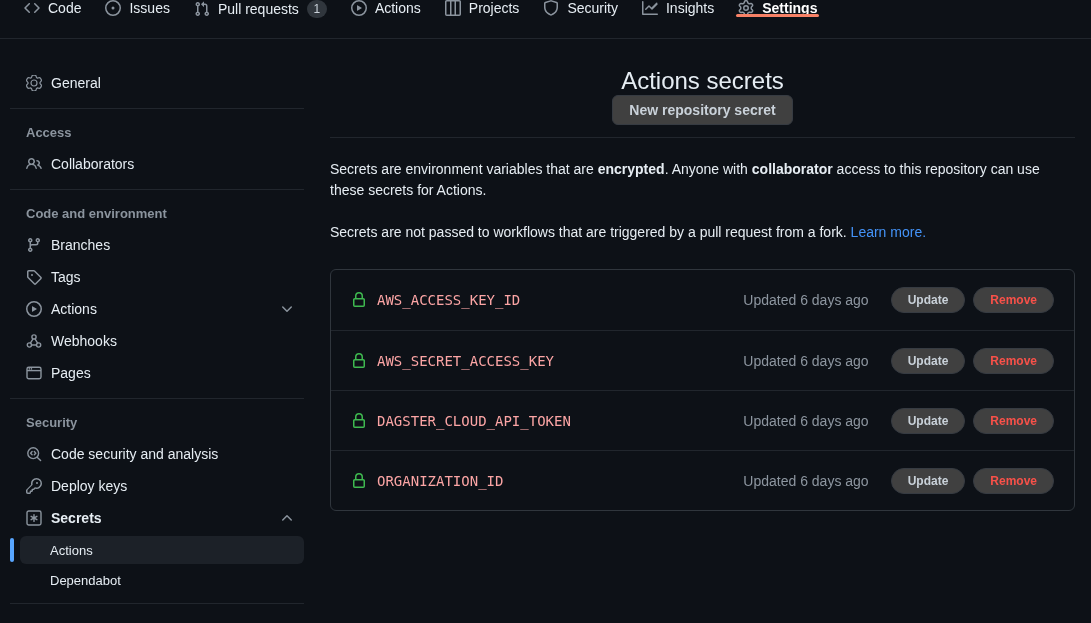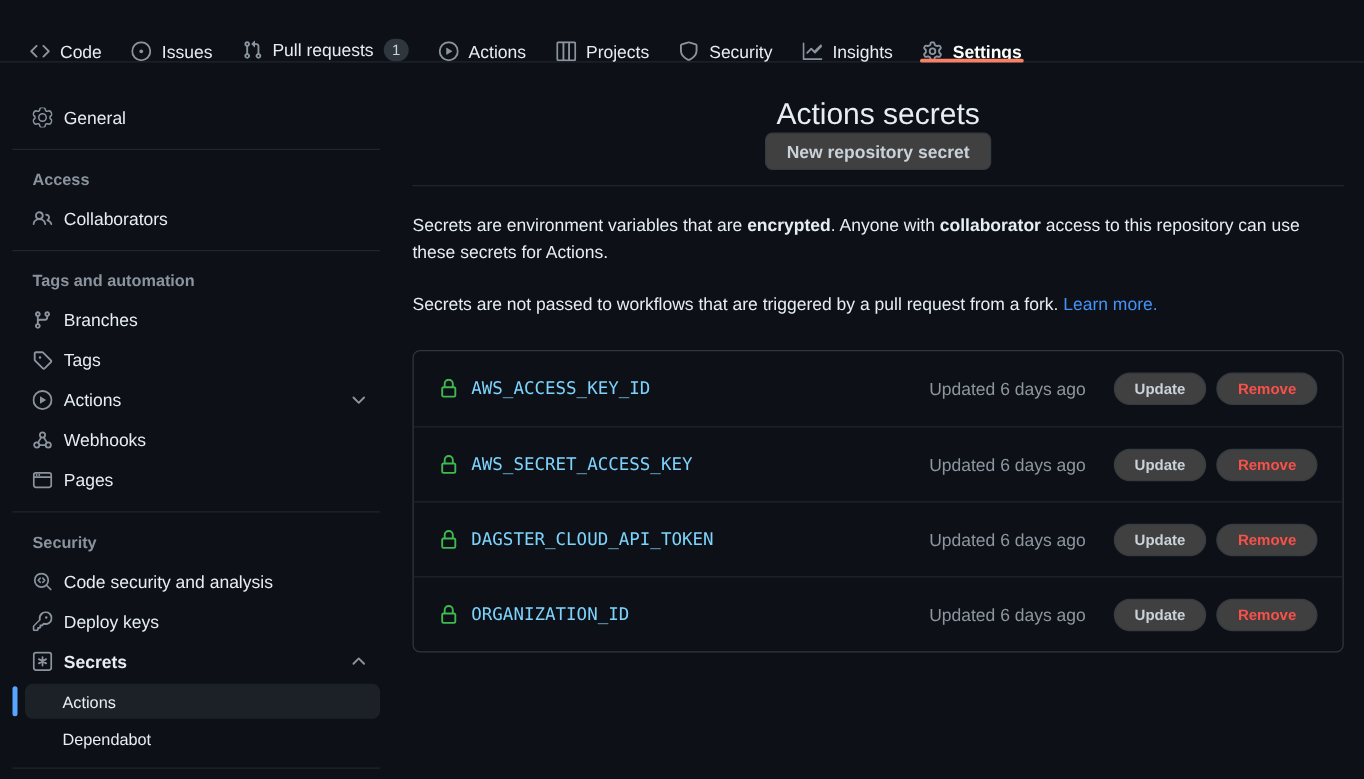--- a/index.html
+++ b/index.html
@@ -7,23 +7,23 @@
   body {
     background:#0d1117;
     color:#e6edf3;
     font-family:"Liberation Sans", sans-serif;
     font-size:14px;
   }
   svg { display:block; }
 
   
   .topnav {
-    height:50px;
+    height:39px;
     display:flex;
-    align-items:flex-end;
+    align-items:flex-start;
     padding:0 16px;
     border-bottom:1px solid #21262d;
     gap:8px;
   }
   .tab {
     position:relative;
     display:flex;
     align-items:center;
     gap:8px;
     padding:0 8px;
@@ -125,21 +125,21 @@
   .secret-row {
     height:60px;
     display:flex; align-items:center;
     padding:0 20px;
   }
   .secret-row + .secret-row { border-top:1px solid #21262d; }
   .lock { color:#3fb950; display:flex; margin-right:10px; }
   .secret-name {
     font-family:"DejaVu Sans Mono", "Liberation Mono", monospace;
     font-size:14px;
-    color:#7dd3fc;
+    color:#fca5a5;
   }
   .updated { margin-left:auto; margin-right:22px; color:#8d96a0; }
   .row-btns { display:flex; gap:8px; }
 </style>
 </head>
 <body>
 
 <nav class="topnav">
   <a class="tab">
     <span class="ticon">
@@ -226,21 +226,21 @@
     <div class="side-item">
       <span class="sicon">
           <svg width="16" height="16" viewBox="0 0 16 16" fill="currentColor">
             <path d="M2 5.5a3.5 3.5 0 1 1 5.898 2.549 5.508 5.508 0 0 1 3.034 4.084.75.75 0 1 1-1.482.235 4 4 0 0 0-7.9 0 .75.75 0 0 1-1.482-.236A5.507 5.507 0 0 1 3.102 8.05 3.493 3.493 0 0 1 2 5.5ZM11 4a3.001 3.001 0 0 1 2.22 5.018 5.01 5.01 0 0 1 2.56 3.012.749.749 0 0 1-.885.954.752.752 0 0 1-.549-.514 3.507 3.507 0 0 0-2.522-2.372.75.75 0 0 1-.574-.73v-.352a.75.75 0 0 1 .416-.672A1.5 1.5 0 0 0 11 5.5.75.75 0 0 1 11 4Zm-5.5-.5a2 2 0 1 0-.001 3.999A2 2 0 0 0 5.5 3.5Z"></path>
           </svg>
         </span>
       <span>Collaborators</span>
     </div>
     <hr class="side-divider">
 
-    <div class="side-section-title">Tags and automation</div>
+    <div class="side-section-title">Code and environment</div>
     <div class="side-item">
       <span class="sicon">
           <svg width="16" height="16" viewBox="0 0 16 16" fill="currentColor">
             <path d="M9.5 3.25a2.25 2.25 0 1 1 3 2.122V6A2.5 2.5 0 0 1 10 8.5H6a1 1 0 0 0-1 1v1.128a2.251 2.251 0 1 1-1.5 0V5.372a2.25 2.25 0 1 1 1.5 0v1.836A2.493 2.493 0 0 1 6 7h4a1 1 0 0 0 1-1v-.628A2.25 2.25 0 0 1 9.5 3.25Zm-6 0a.75.75 0 1 0 1.5 0 .75.75 0 0 0-1.5 0Zm8.25-.75a.75.75 0 1 0 0 1.5.75.75 0 0 0 0-1.5ZM4.25 12a.75.75 0 1 0 0 1.5.75.75 0 0 0 0-1.5Z"></path>
           </svg>
         </span>
       <span>Branches</span>
     </div>
     <div class="side-item">
       <span class="sicon">

